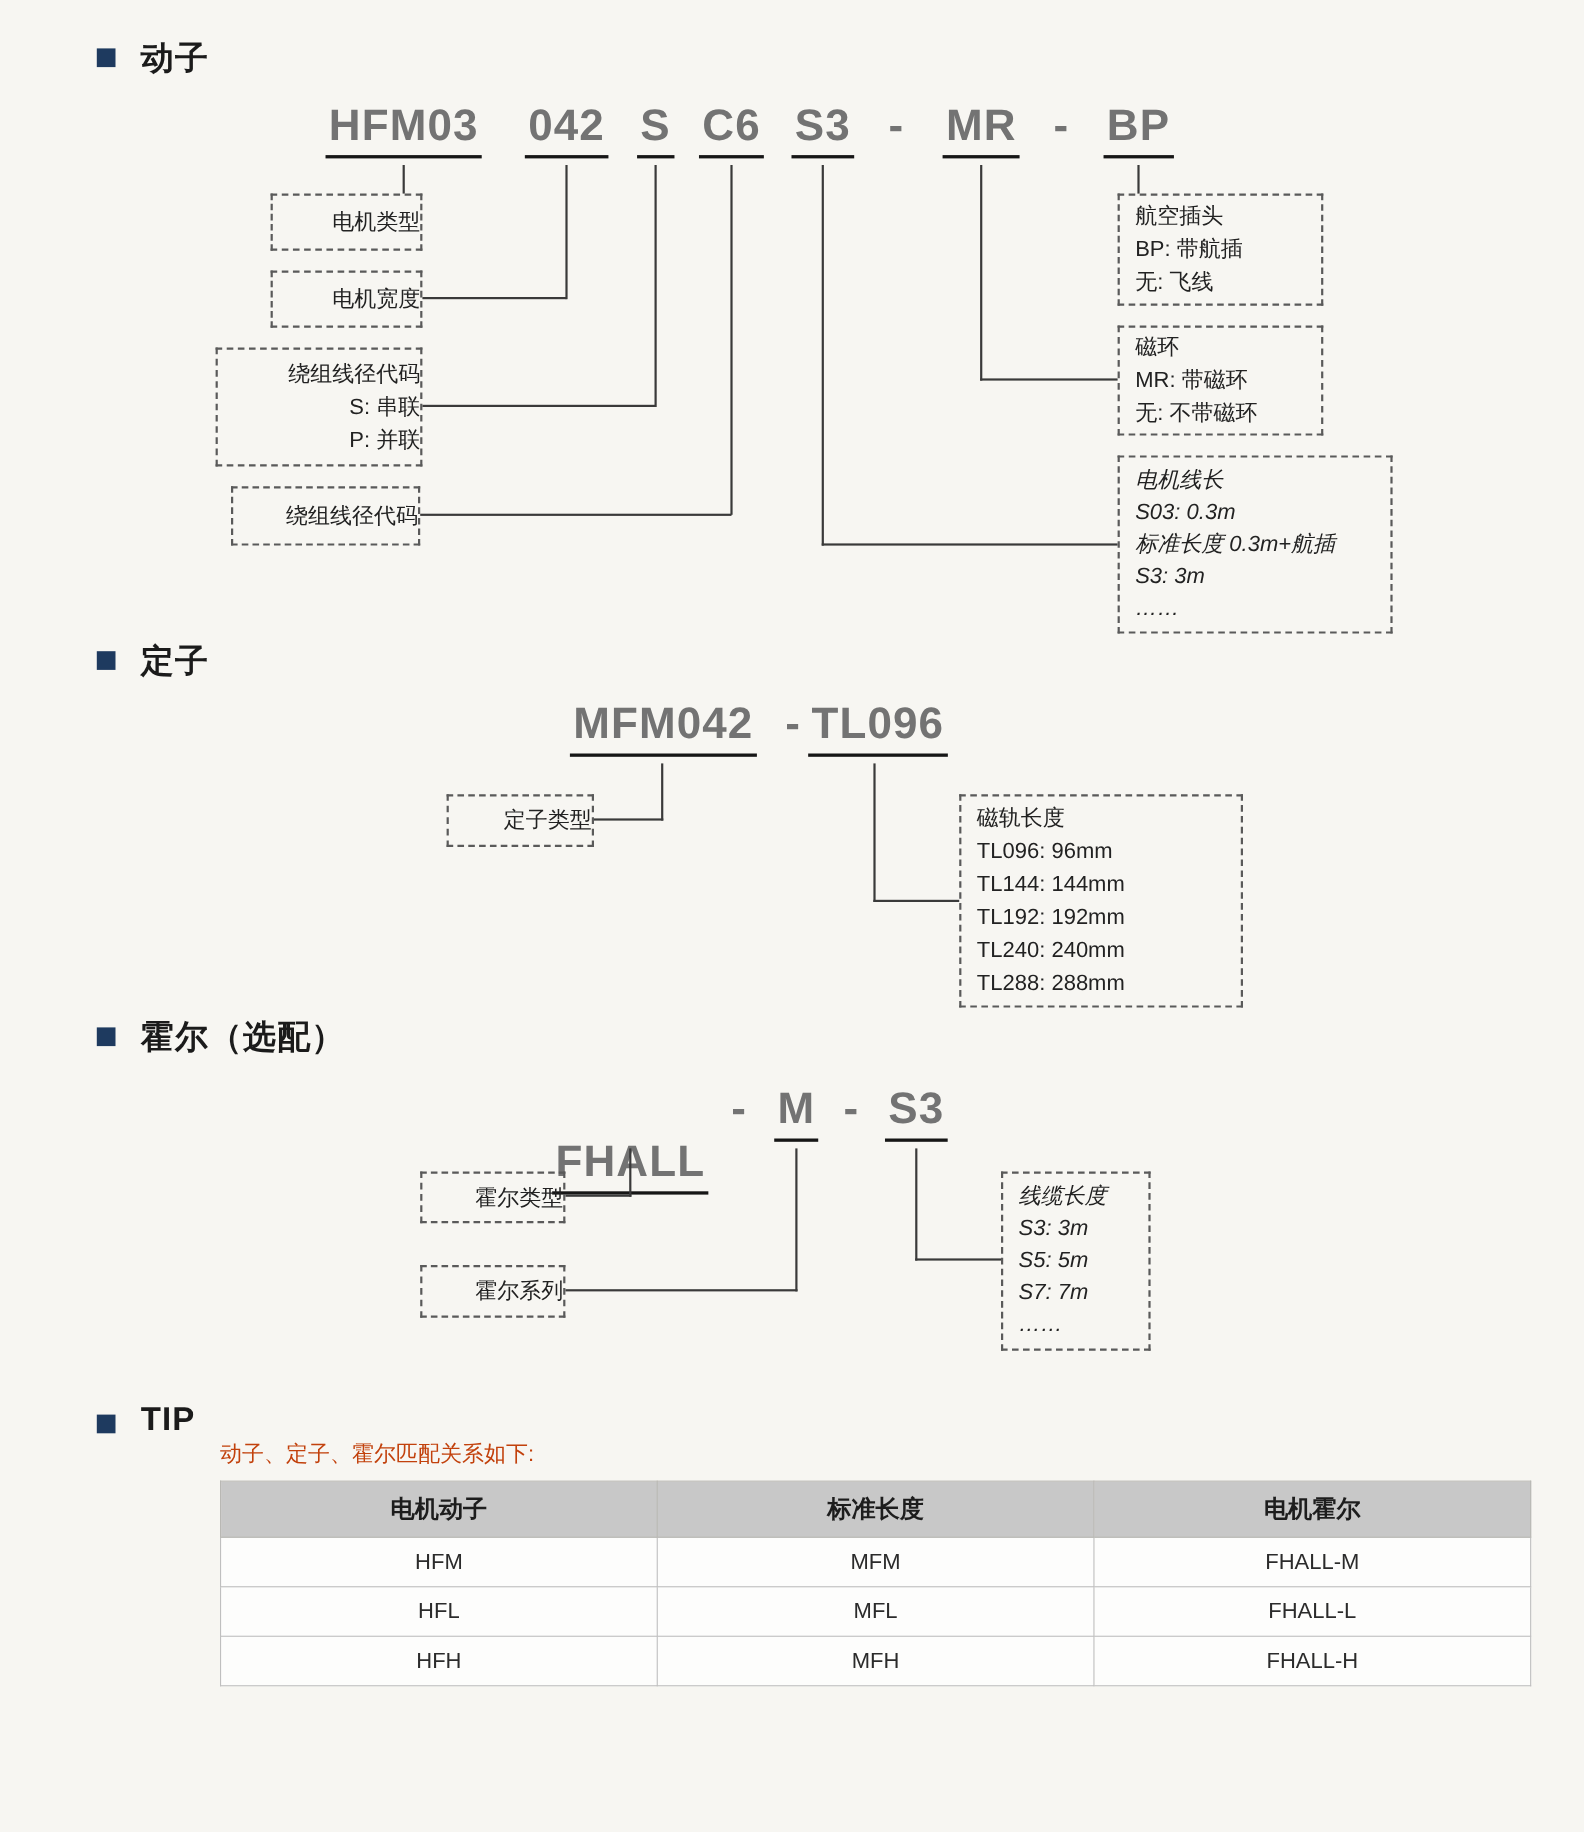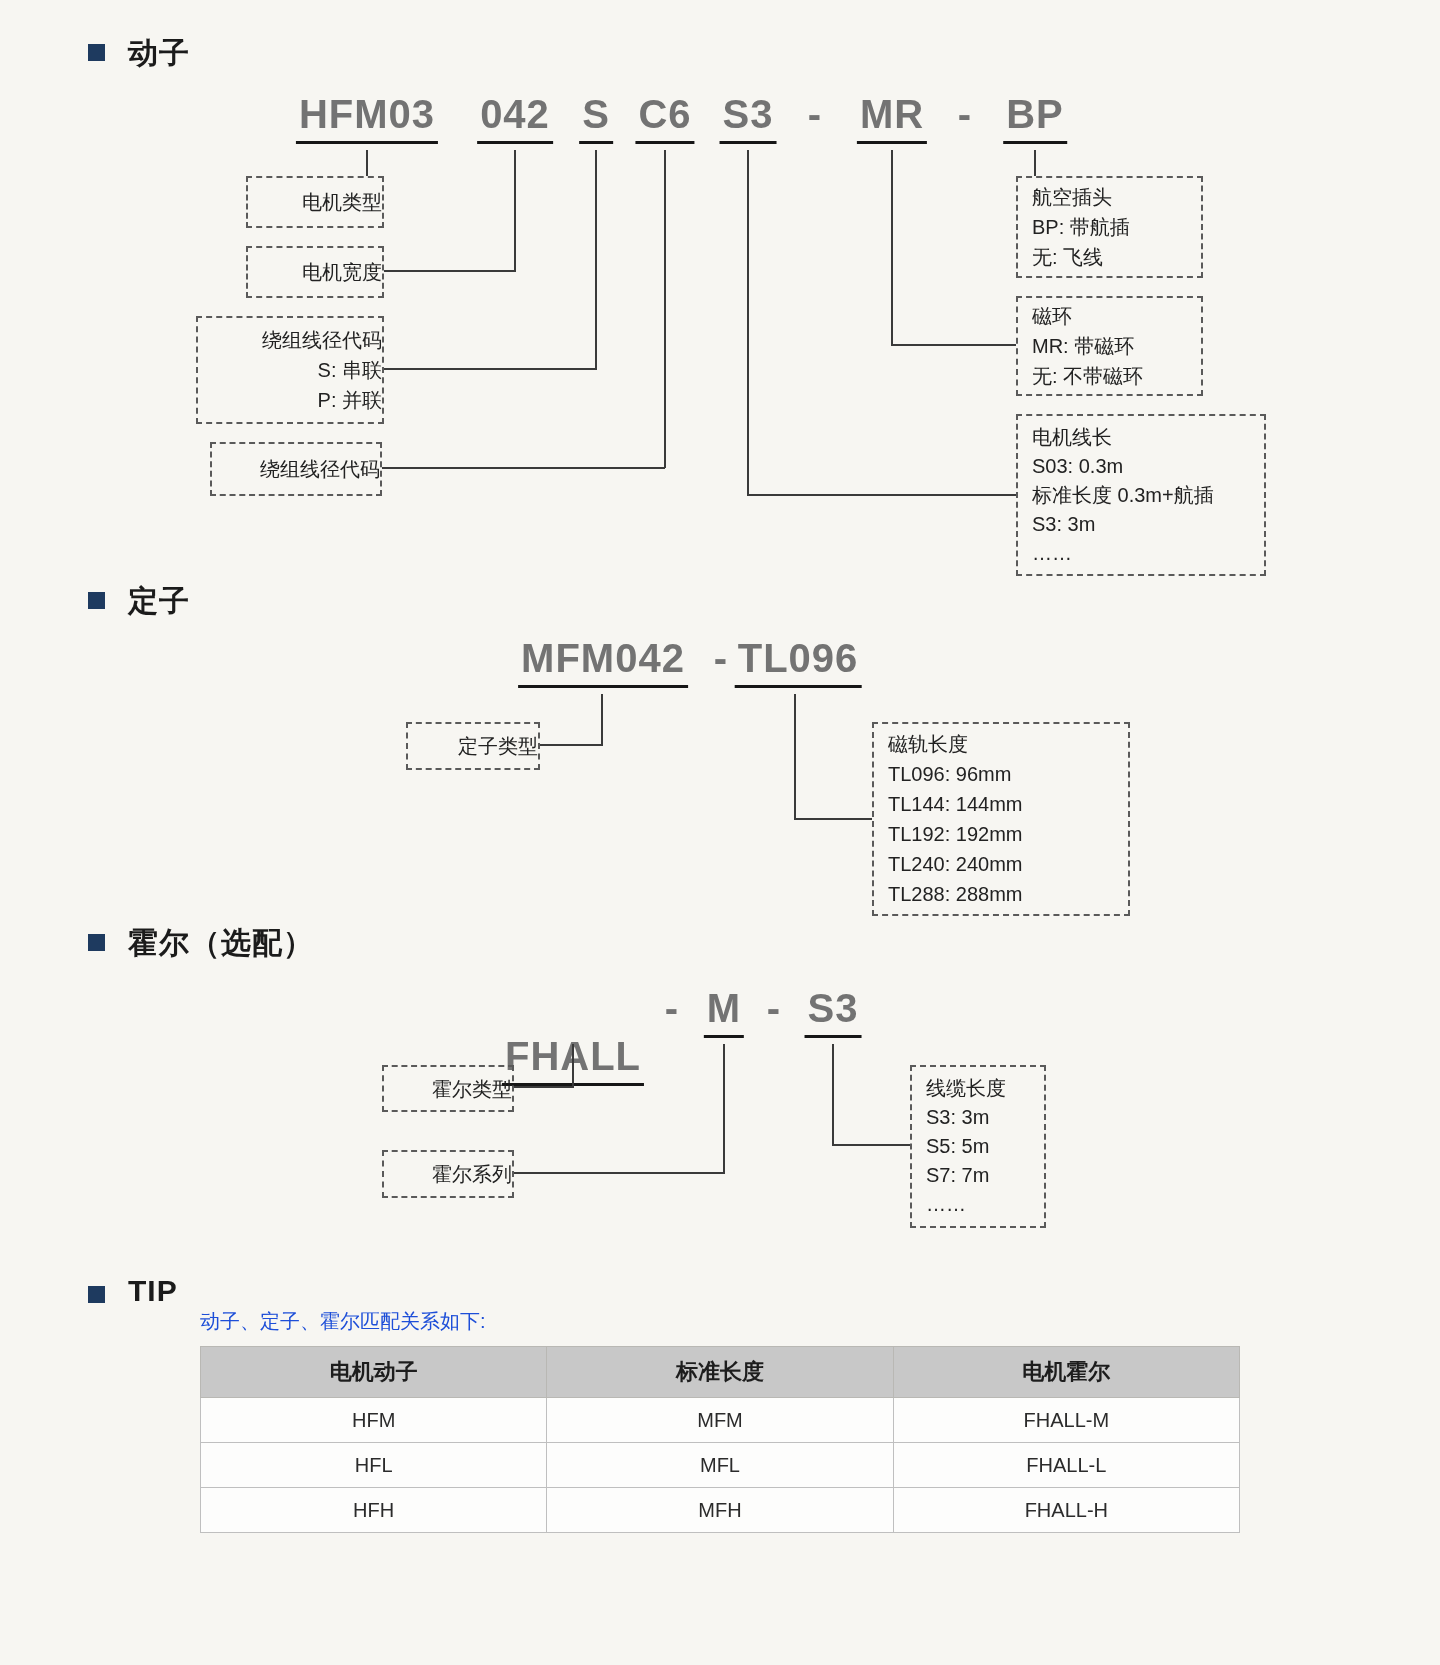--- a/index.html
+++ b/index.html
@@ -32,26 +32,26 @@
   .seg.nl{border-bottom:none;}
   .dbox{
     position:absolute;box-sizing:border-box;
     border:2px dashed #5a5a5a;
     display:flex;flex-direction:column;justify-content:center;
     color:#222;
   }
   .dbox.ctr{align-items:flex-end;text-align:center;}
   .dbox.lft{align-items:flex-start;padding-left:14px;padding-right:8px;text-align:left;}
   .ln{font-size:20px;line-height:30px;white-space:nowrap;}
-  .ln.lh29{line-height:29px;}
+  .ln.lh29{line-height:29px;font-style:italic;}
   .vline{position:absolute;width:2px;background:#3a3a3a;}
   .hline{position:absolute;height:2px;background:#3a3a3a;}
-  .note{position:absolute;font-size:20px;color:#1d4ed8;white-space:nowrap;}
+  .note{position:absolute;font-size:20px;color:#c2410c;white-space:nowrap;}
   .match-table{
-    position:absolute;left:200px;top:1346px;width:1040px;
+    position:absolute;left:200px;top:1346px;width:1192px;
     border-collapse:collapse;table-layout:fixed;
   }
   .match-table th{
     background:#c8c8c8;height:48px;
     font-size:22px;font-weight:700;color:#1d1d1d;text-align:center;
     border:1px solid #b9b8b4;
   }
   .match-table td{
     background:#fdfdfc;height:42px;
     font-size:20px;font-weight:400;color:#2b2b2b;text-align:center;

